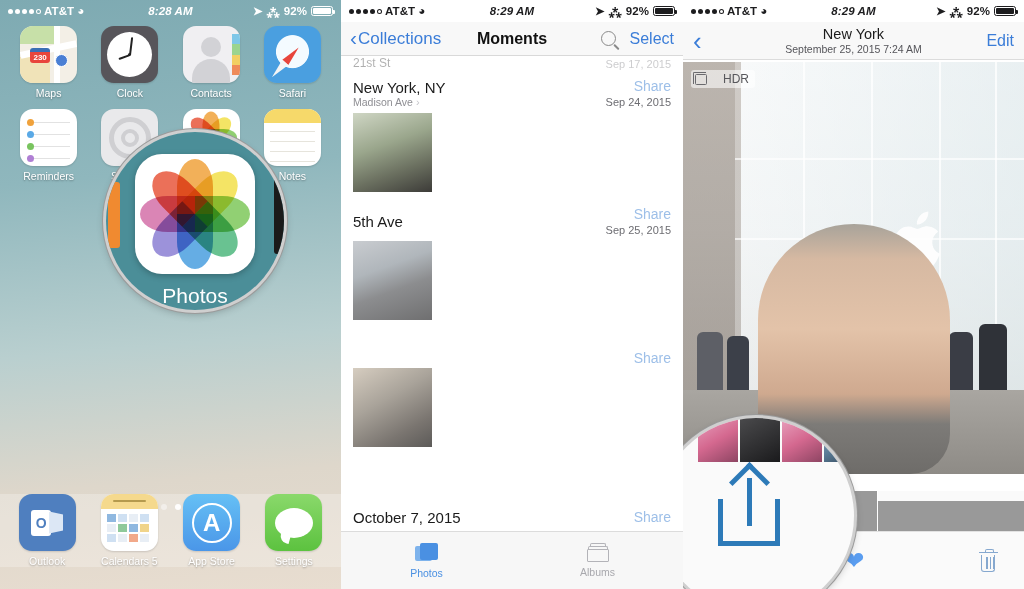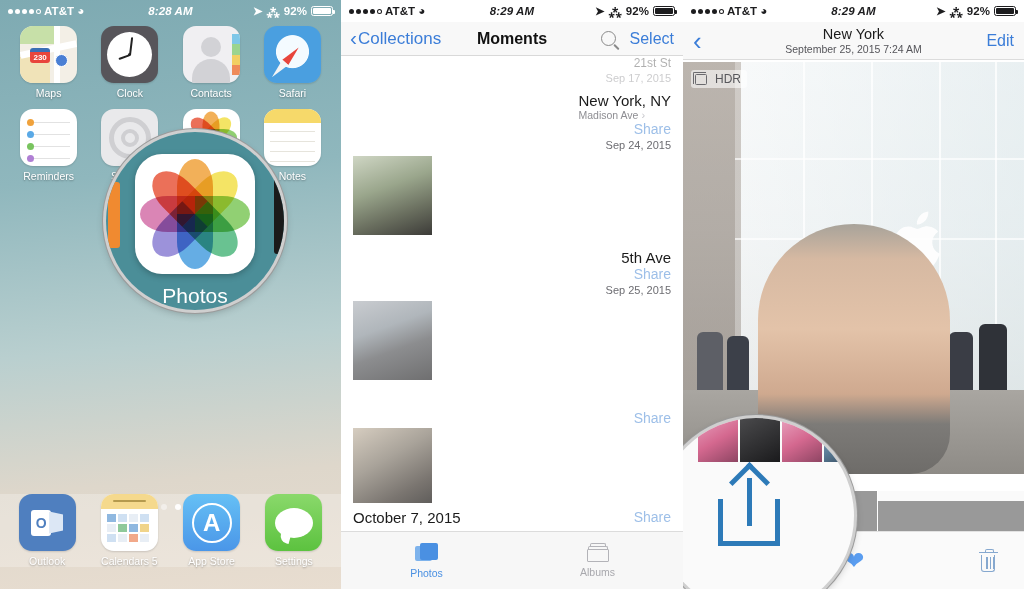--- a/index.html
+++ b/index.html
@@ -172,21 +172,21 @@
   .navbar .chev { font-size:21px; line-height:1; margin-top:-2px; }
   .navbar .title { position:absolute; left:0; right:0; text-align:center; font-size:16px;
                    font-weight:bold; color:#111; pointer-events:none; }
   .navbar .right { margin-left:auto; display:flex; align-items:center; gap:14px; z-index:2; }
   .navbar .sel { color:#3b7dd8; font-size:16px; }
   .magglass { width:15px; height:15px; border:1.8px solid #8a8a8a; border-radius:50%; position:relative; display:block; }
   .magglass:after { content:""; position:absolute; right:-5px; bottom:-3px; width:7px; height:1.8px;
         background:#8a8a8a; transform:rotate(45deg); border-radius:1px; }
 
   .list { position:absolute; top:56px; left:0; right:0; bottom:0; background:#fff; }
-  .moment-head { display:flex; align-items:flex-end; padding:6px 12px 2px 12px;flex-direction:column; }
+  .moment-head { display:flex; align-items:center; padding:6px 12px 2px 12px; }
   .mh-left .place { font-size:15px; color:#1b1b1b; }
   .mh-left .sub { font-size:10.5px; color:#8e8e93; display:flex; align-items:center; gap:3px; }
   .mh-left .sub .arr { color:#c6c6cb; font-size:11px; }
   .mh-right { margin-left:auto; text-align:right; }
   .mh-right .share { font-size:14px; color:#9dbfe8; }
   .mh-right .date { font-size:11px; color:#6d6d72; margin-top:2px; }
   .thumbs { padding:3px 12px 8px 12px; display:flex; gap:2px; }
   .th { width:79px; height:79px; background:#d8d8d8; background-size:cover; }
   .momentrow-partial { opacity:.35; }
 
@@ -225,21 +225,21 @@
              padding:0 10px; border-bottom:1px solid #dcdcdc; }
   .navbar3 .backc { color:#3b7dd8; font-size:26px; line-height:1; cursor:pointer; }
   .navbar3 .ctr { position:absolute; left:0; right:0; text-align:center; pointer-events:none; }
   .navbar3 .ctr .t { font-size:14.5px; color:#1b1b1b; font-weight:normal; }
   .navbar3 .ctr .s { font-size:10.5px; color:#55555a; margin-top:1px; }
   .navbar3 .edit { margin-left:auto; color:#3b7dd8; font-size:16px; z-index:2; cursor:pointer; }
 
   .photo { position:absolute; top:62px; left:0; right:0; height:412px; overflow:hidden;
            background:#cfd4d6; }
   .hdrbadge { position:absolute; left:8px; top:8px; background:rgba(255,255,255,.58);
-              border-radius:3px; padding:2px 6px 2px 4px; display:flex; align-items:center; gap:8px;
+              border-radius:3px; padding:2px 6px 2px 4px; display:flex; align-items:center; gap:16px;
               font-size:12px; color:#58585c; z-index:5; }
   .hdrbadge .sq { width:12px; height:11px; border:1.4px solid #6a6a6e; border-radius:1.5px; position:relative; }
   .hdrbadge .sq:after { content:""; position:absolute; left:-3px; top:-3px; width:12px; height:11px;
         border:1.4px solid #6a6a6e; border-right:none; border-bottom:none; border-radius:1.5px 0 0 0; }
 
   .strip { position:absolute; left:0; right:0; bottom:58px; height:40px; background:#fafafa;
            display:flex; align-items:flex-end; padding-left:160px; overflow:hidden; }
   .strip .t { width:28px; height:30px; background:#999; flex:none; background-size:cover; }
   .strip .t.sel { width:34px; height:40px; outline:1px solid #fff; z-index:2; }
 

